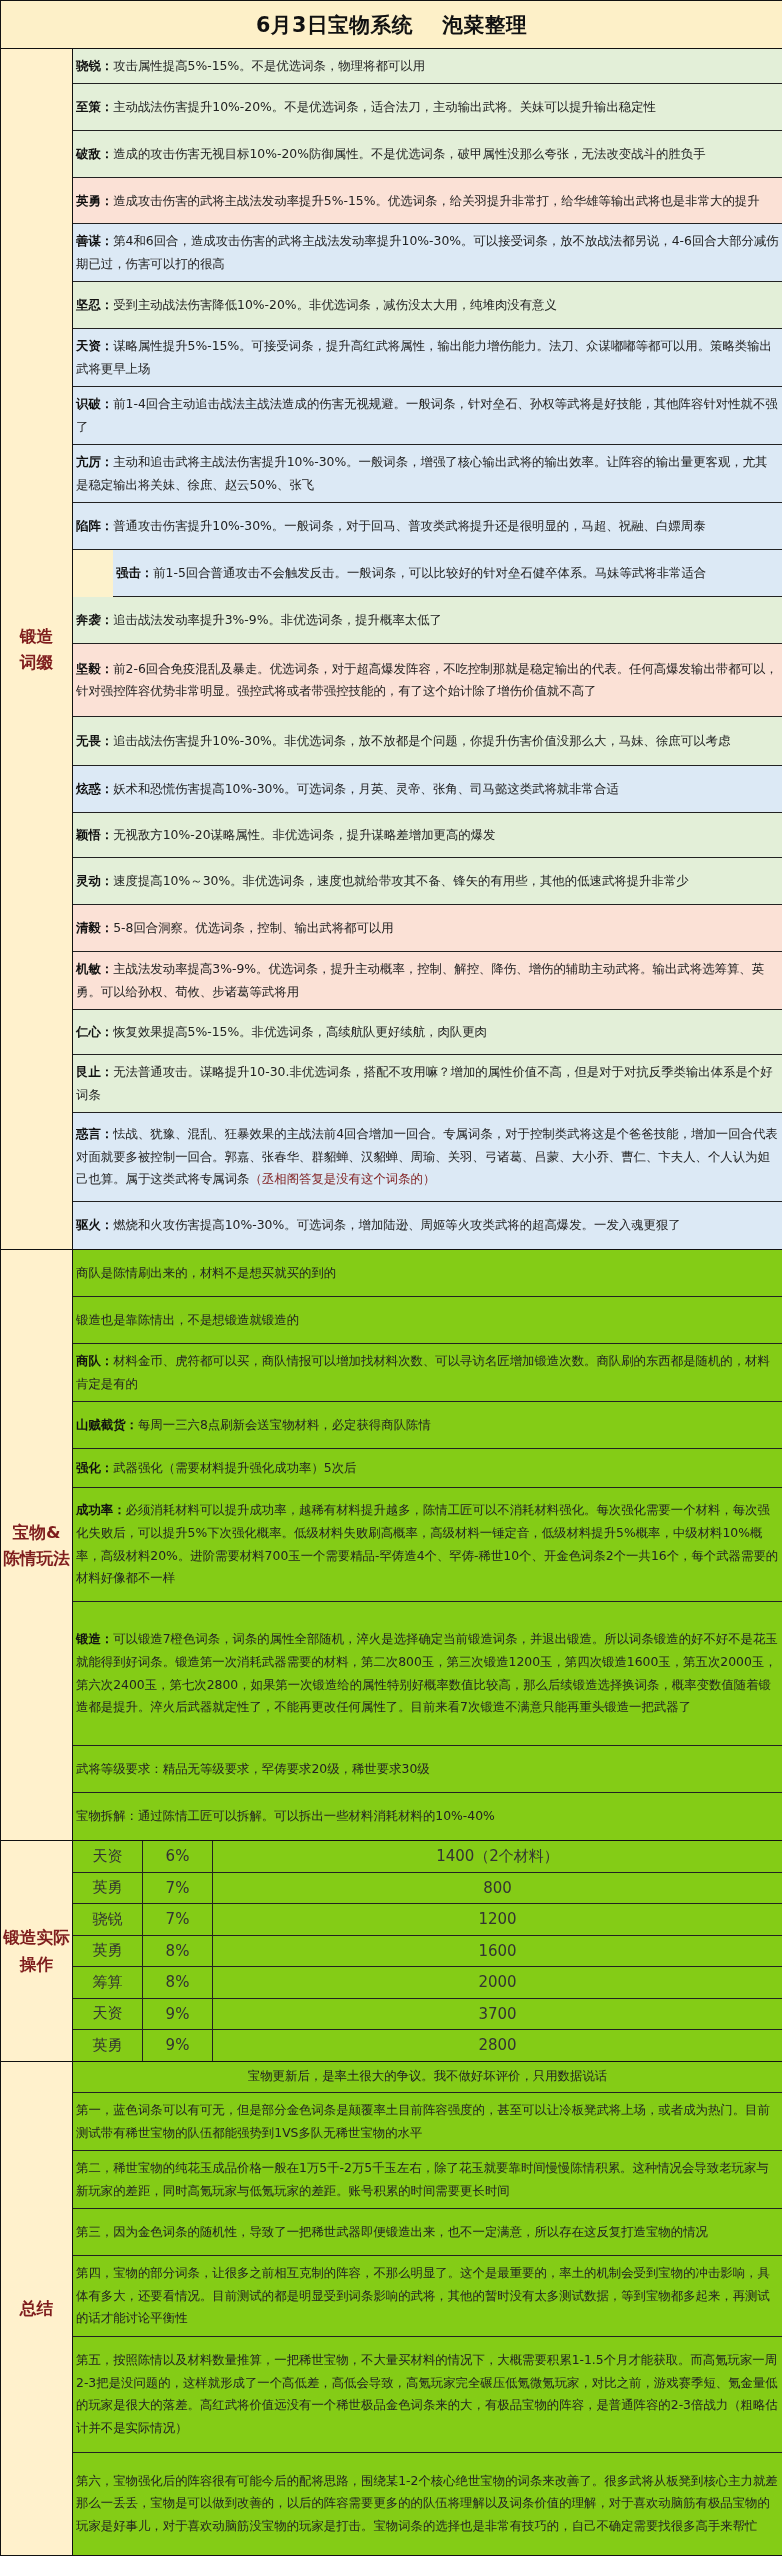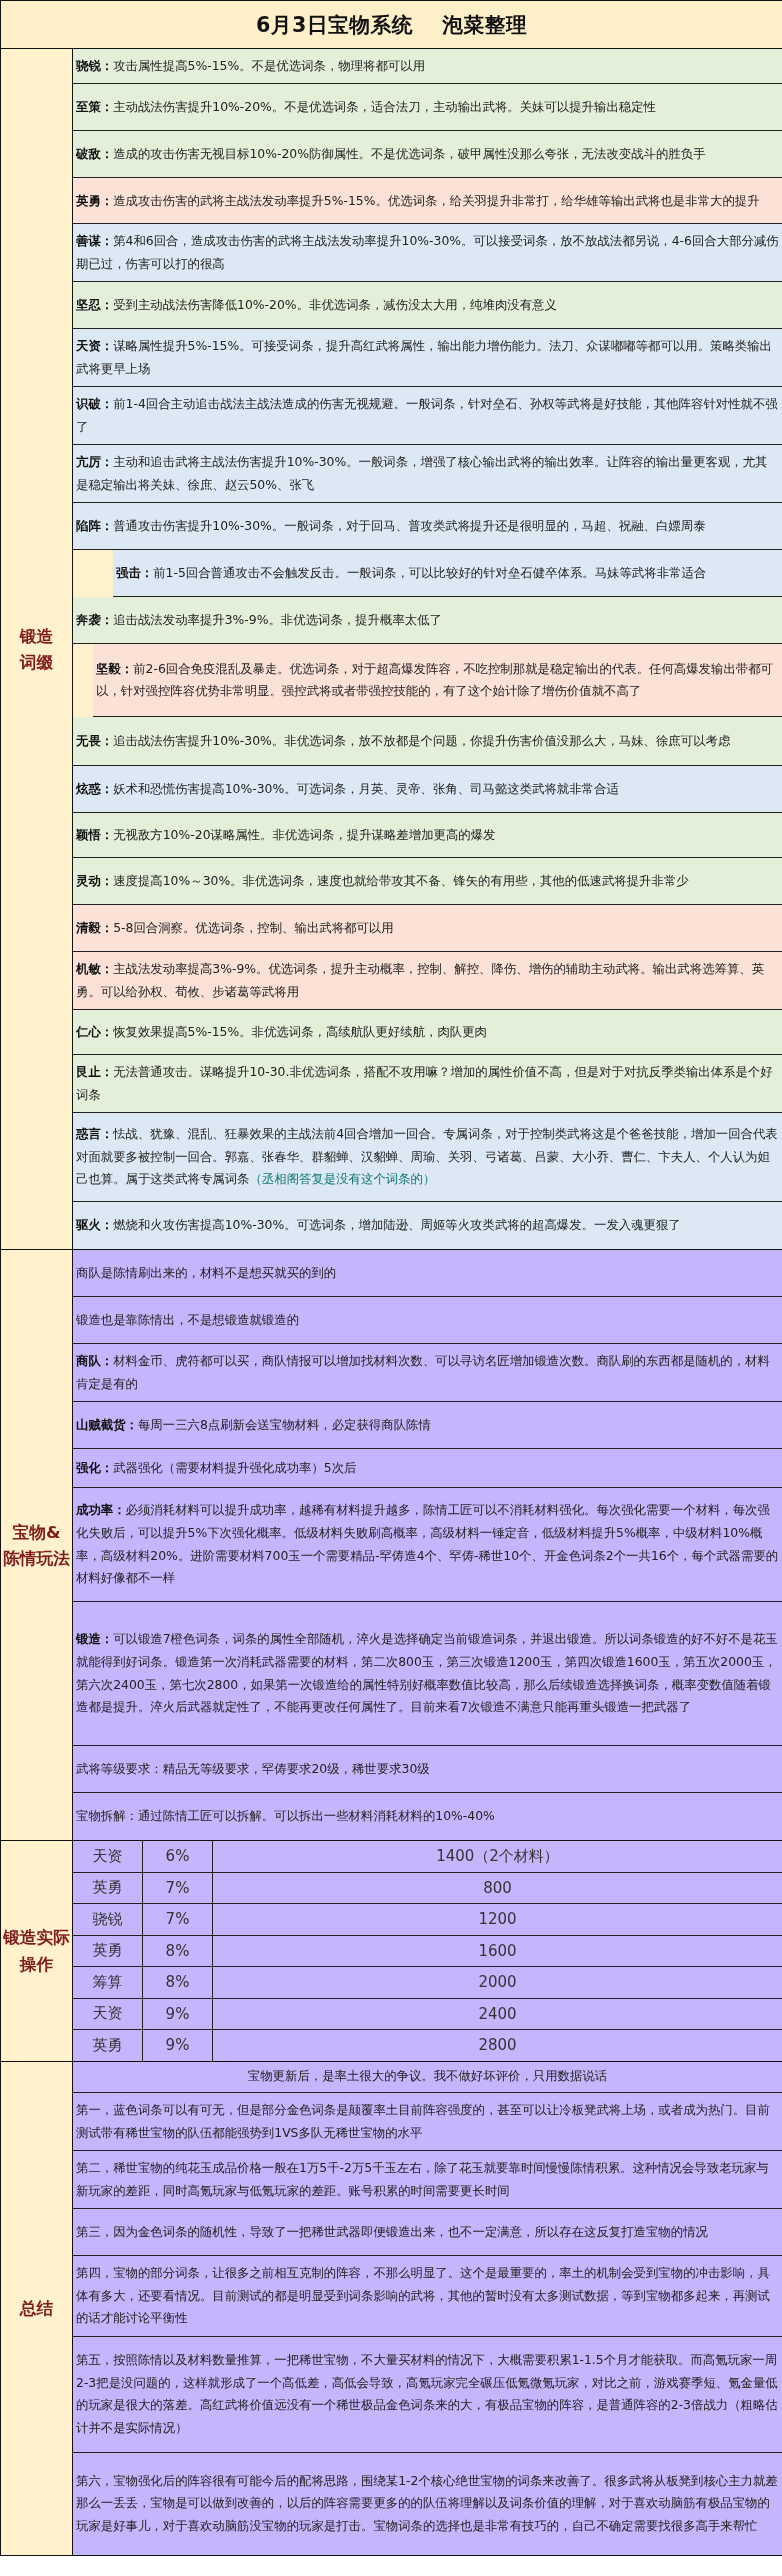--- a/index.html
+++ b/index.html
@@ -10,23 +10,23 @@
   .section { display:flex; border-bottom:1px solid #111; }
   .section:last-child { border-bottom:none; }
   .sec-label { width:71px; flex:0 0 71px; display:flex; align-items:center; justify-content:center; text-align:center; font-weight:bold; font-size:16.7px; line-height:26.6px; border-right:1px solid #111; background:#fff1cc; color:#7f1d1d; }
   .sec-body { flex:1; }
   .row { border-bottom:1px solid #222; padding:5.9px 3px 5.9px 3px; font-size:12.4px; line-height:22.6px; display:flex; align-items:center; box-sizing:border-box; }
   .row:last-child { border-bottom:none; }
   .row .txt { display:block; }
   .green { background:#e3efd8; }
   .salmon { background:#fbe1d6; }
   .blue { background:#dce9f5; }
-  .yellow { background:#c4b5fd; }
+  .yellow { background:#84cc16; }
   .key { font-weight:bold; color:#111; }
-  .note { color:#0f766e; }
+  .note { color:#7f1d1d; }
   .tbl { width:100%; border-collapse:collapse; }
   .tbl td { border-bottom:1px solid #222; border-right:1px solid #222; height:30.5px; text-align:center; font-size:15px; color:#333; padding:0; }
   .tbl tr:last-child td { border-bottom:none; }
   .tbl td:last-child { border-right:none; }
   .tbl td.c1 { width:69px; }
   .tbl td.c2 { width:69px; }
   .center { justify-content:center; text-align:center; }
 </style>
 </head>
 <body>
@@ -73,21 +73,21 @@
         </div>
         <div class="row blue" style="min-height: 47px;">
           <span class="txt"><span class="key">陷阵：</span><span>普通攻击伤害提升10%-30%。一般词条，对于回马、普攻类武将提升还是很明显的，马超、祝融、白嫖周泰</span></span>
         </div>
         <div class="row blue" style="min-height: 47px; margin-left: 40px;">
           <span class="txt"><span class="key">强击：</span><span>前1-5回合普通攻击不会触发反击。一般词条，可以比较好的针对垒石健卒体系。马妹等武将非常适合</span></span>
         </div>
         <div class="row green" style="min-height: 47px;">
           <span class="txt"><span class="key">奔袭：</span><span>追击战法发动率提升3%-9%。非优选词条，提升概率太低了</span></span>
         </div>
-        <div class="row salmon" style="min-height: 73px; margin-left: 20px;">
+        <div class="row salmon" style="min-height: 73px;">
           <span class="txt"><span class="key">坚毅：</span><span>前2-6回合免疫混乱及暴走。优选词条，对于超高爆发阵容，不吃控制那就是稳定输出的代表。任何高爆发输出带都可以，针对强控阵容优势非常明显。强控武将或者带强控技能的，有了这个始计除了增伤价值就不高了</span></span>
         </div>
         <div class="row green" style="min-height: 49px;">
           <span class="txt"><span class="key">无畏：</span><span>追击战法伤害提升10%-30%。非优选词条，放不放都是个问题，你提升伤害价值没那么大，马妹、徐庶可以考虑</span></span>
         </div>
         <div class="row blue" style="min-height: 47px;">
           <span class="txt"><span class="key">炫惑：</span><span>妖术和恐慌伤害提高10%-30%。可选词条，月英、灵帝、张角、司马懿这类武将就非常合适</span></span>
         </div>
         <div class="row green" style="min-height: 45px;">
           <span class="txt"><span class="key">颖悟：</span><span>无视敌方10%-20谋略属性。非优选词条，提升谋略差增加更高的爆发</span></span>
@@ -185,21 +185,21 @@
               <td>1600</td>
             </tr>
             <tr>
               <td class="c1">筹算</td>
               <td class="c2">8%</td>
               <td>2000</td>
             </tr>
             <tr>
               <td class="c1">天资</td>
               <td class="c2">9%</td>
-              <td>2400</td>
+              <td>3700</td>
             </tr>
             <tr>
               <td class="c1">英勇</td>
               <td class="c2">9%</td>
               <td>2800</td>
             </tr>
           </tbody>
         </table>
     </div>
   </div>

